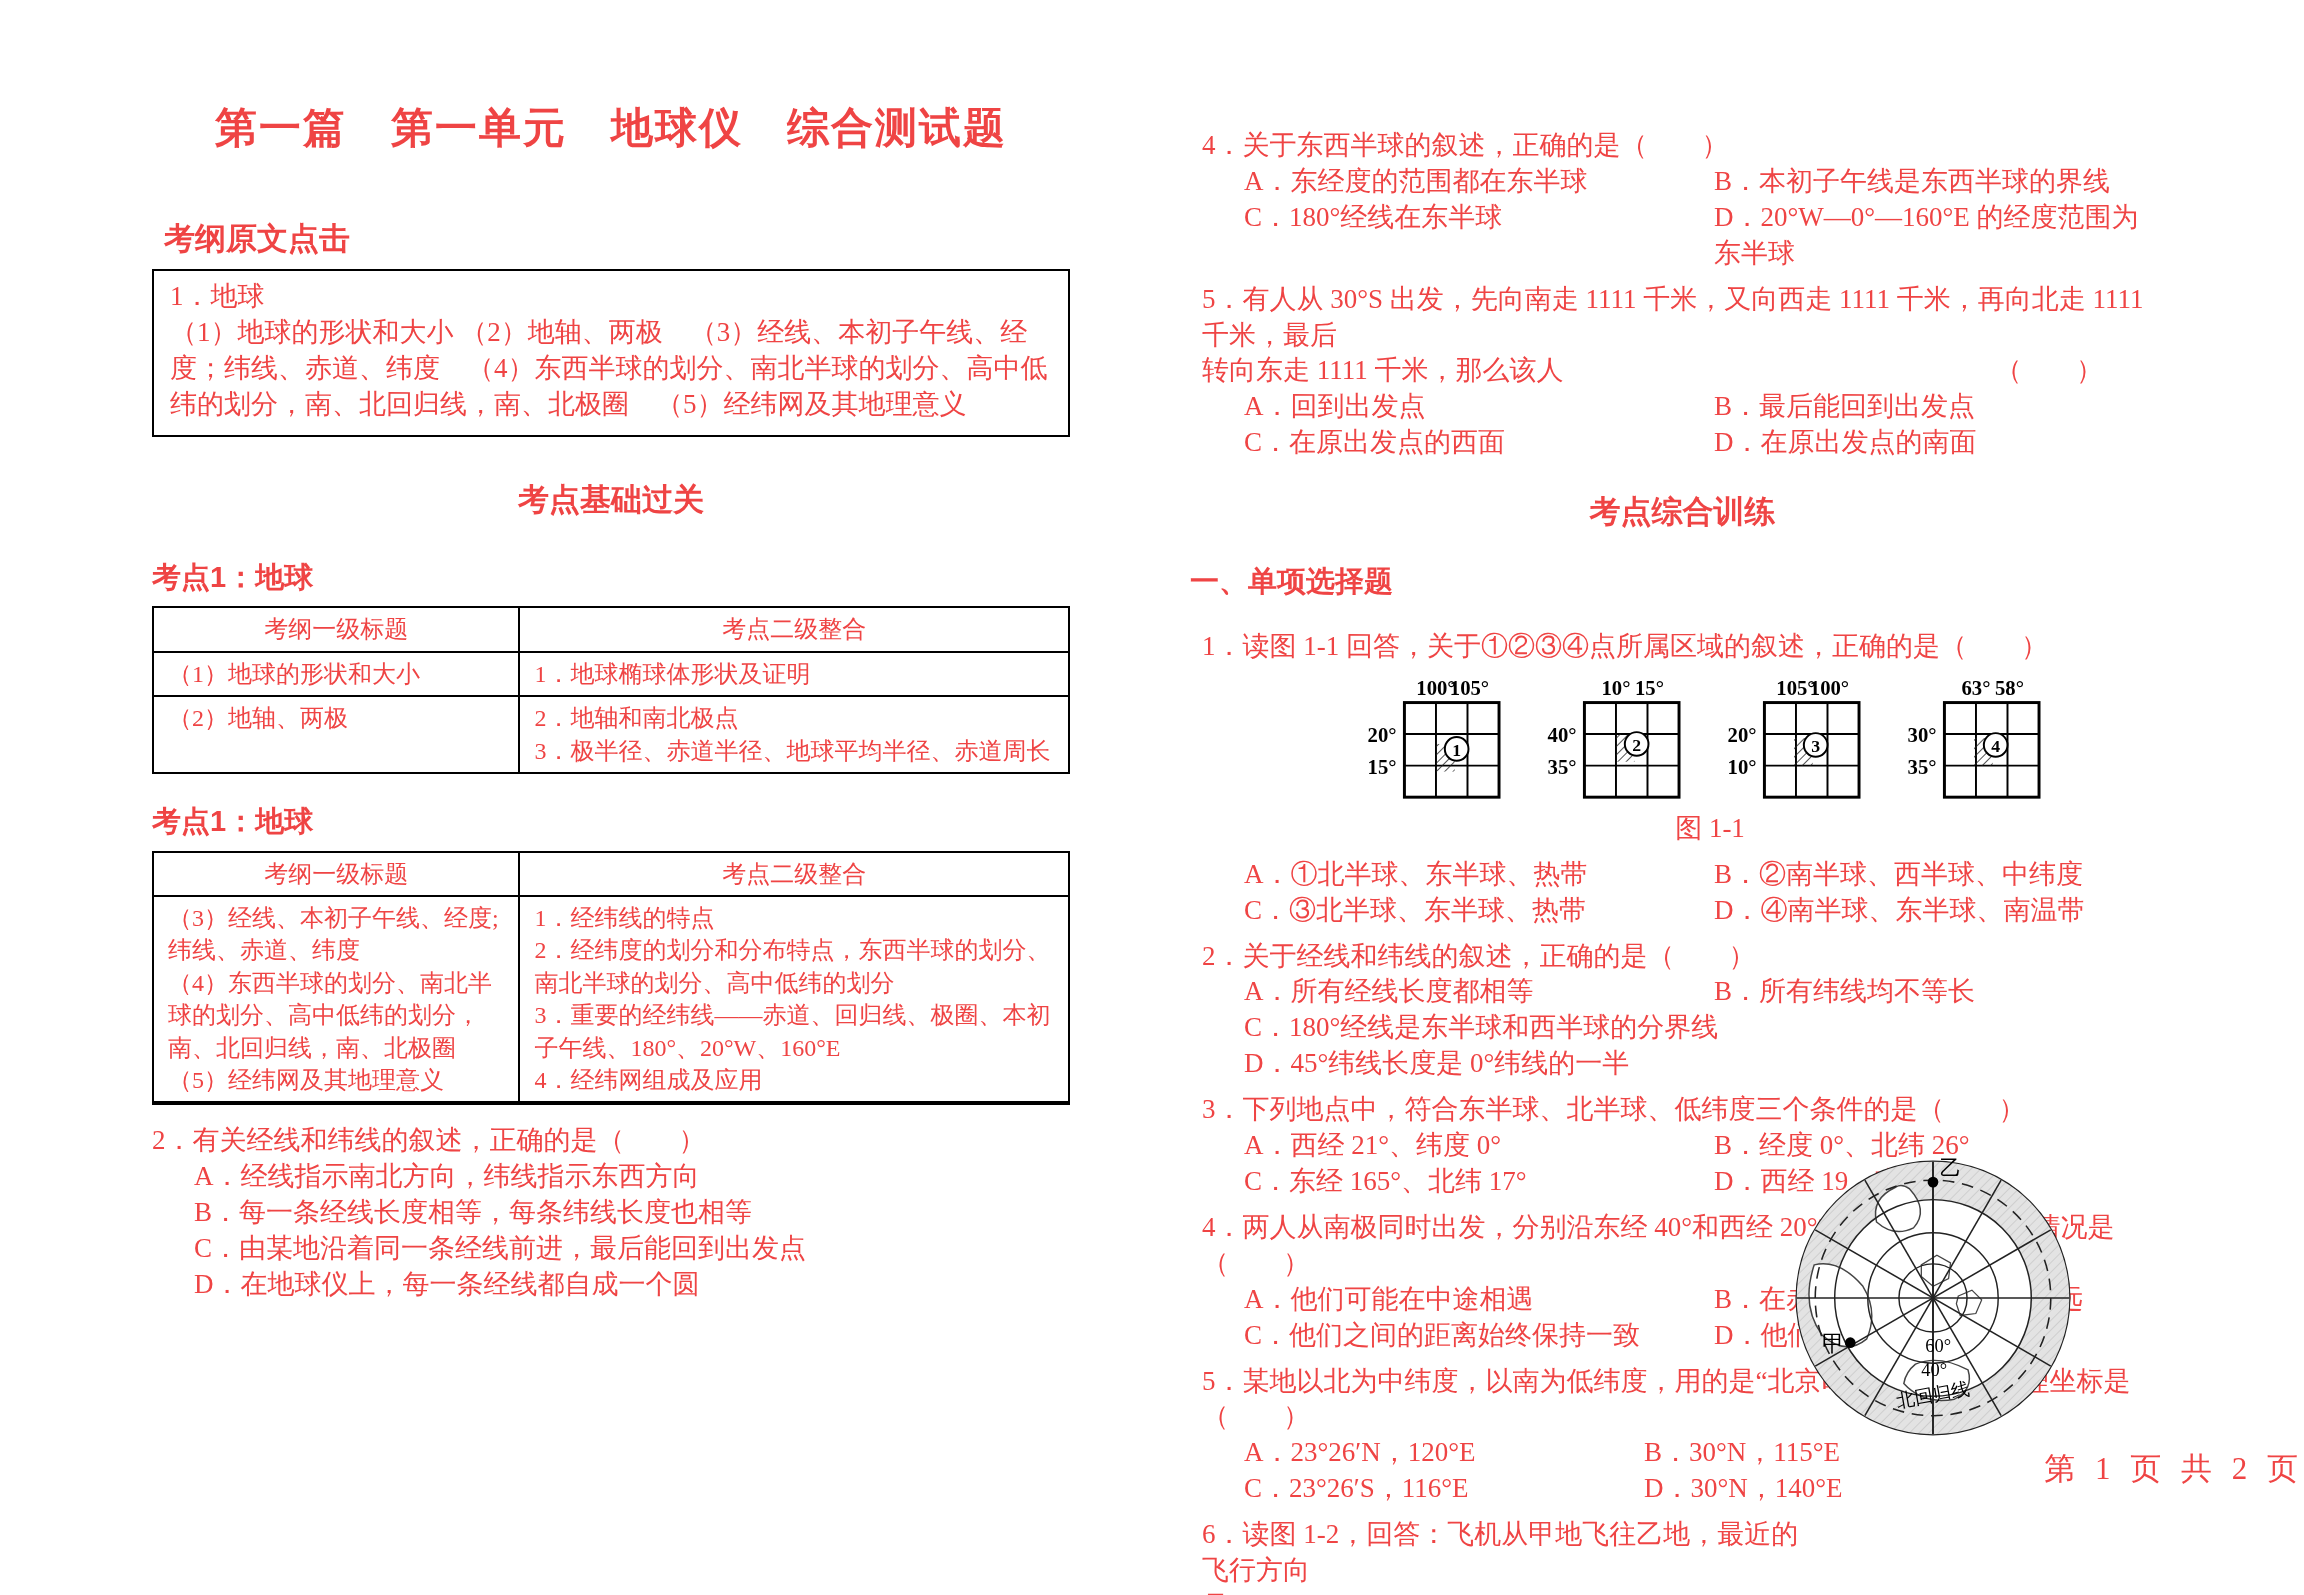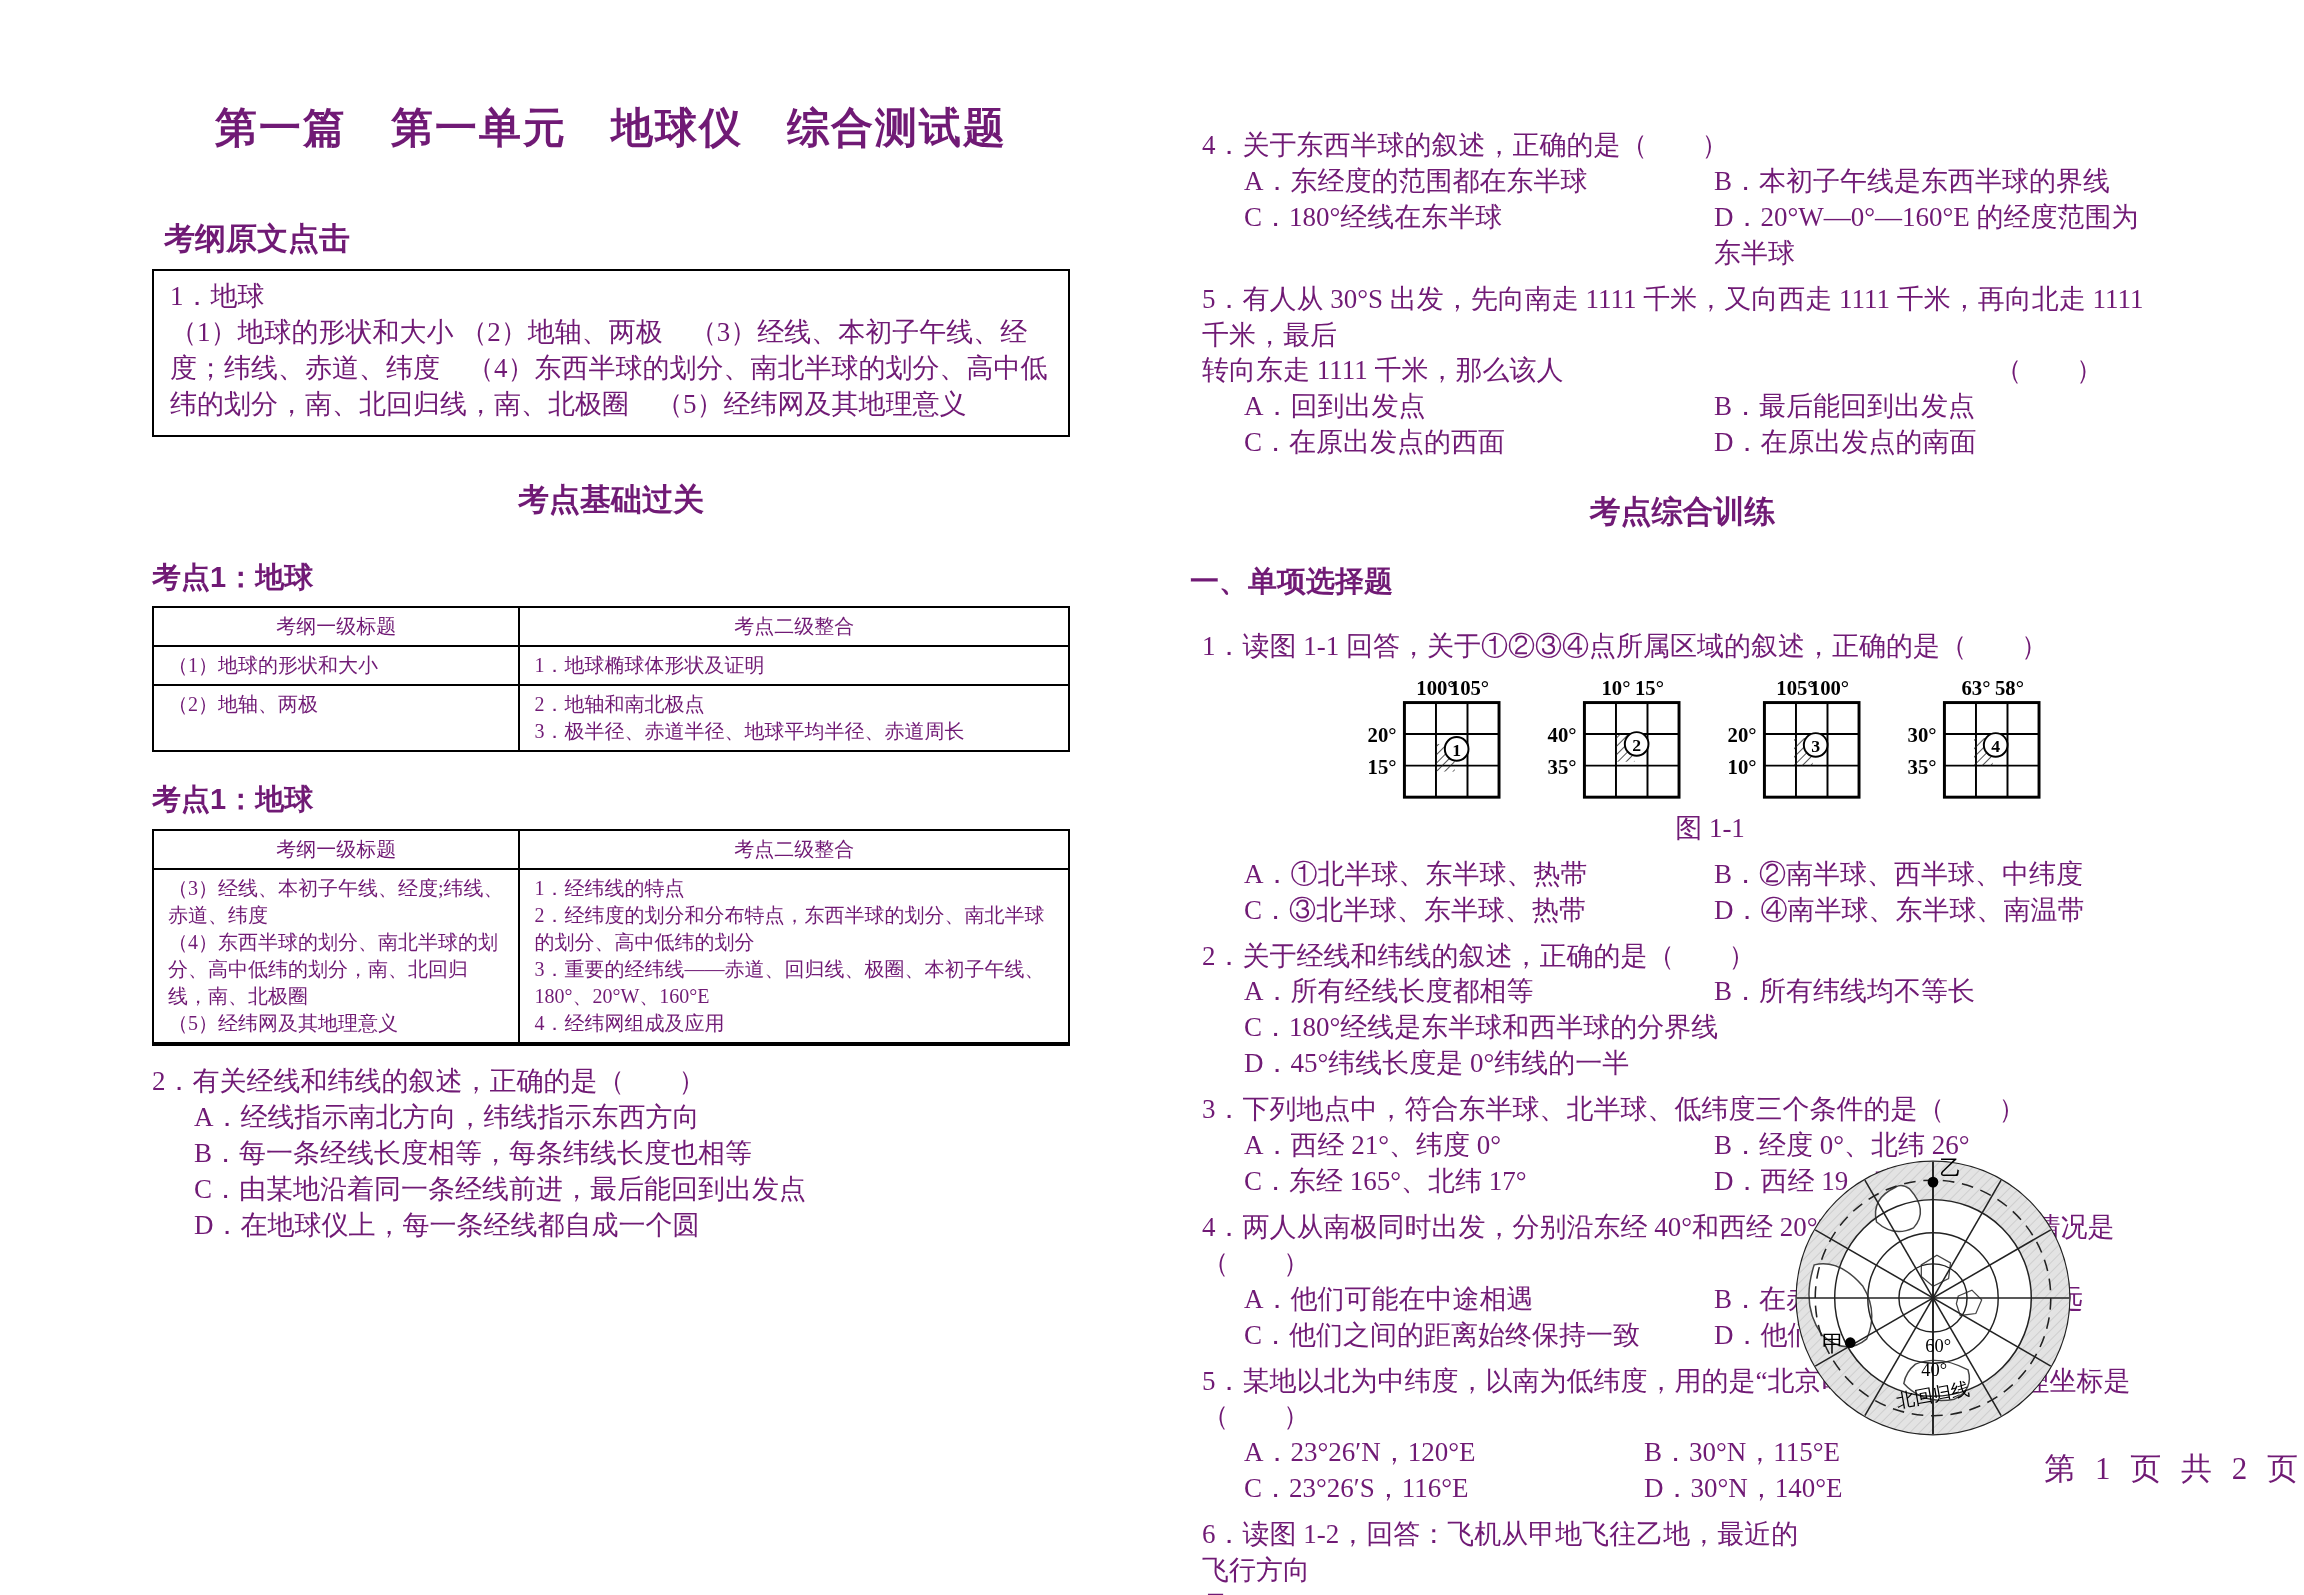--- a/index.html
+++ b/index.html
@@ -1,34 +1,34 @@
 <!DOCTYPE html>
 <html><head>
 <meta charset="utf-8">
 <style>
   html,body { margin:0; padding:0; background:#fff; }
   .page {
     position:relative; width:2304px; height:1595px; background:#ffffff;
-    color:#701a75; overflow:hidden;
+    color:#ef4444; overflow:hidden;
     font-family:"Liberation Serif", serif; font-size:27px; line-height:1.33;
   }
   .columns { display:flex; box-sizing:border-box; padding:88px 40px 0 152px; gap:120px; }
   .col-left  { width:918px; flex:none; }
   .col-right { width:985px; flex:none; position:relative; padding-top:40px; box-sizing:border-box; }
 
   .doc-title {
     font-family:"Liberation Sans", sans-serif; font-weight:bold; font-size:42px;
     text-align:center; margin:12px 0 62px; letter-spacing:2px; white-space:nowrap;
   }
   .outline-heading { font-family:"Liberation Sans", sans-serif; font-weight:bold; font-size:31px; margin:0 0 10px 12px; }
   .outline-box { border:2px solid #000; padding:8px 16px 12px; }
   .center-heading { text-align:center; font-family:"Liberation Sans", sans-serif; font-weight:bold; font-size:31px; margin:42px 0 38px; }
   .sub-heading { font-family:"Liberation Sans", sans-serif; font-weight:bold; font-size:29px; margin:28px 0 10px; }
 
-  table.kv-table { width:100%; border-collapse:collapse; font-size:20px; line-height:1.35; table-layout:fixed; }
+  table.kv-table { width:100%; border-collapse:collapse; font-size:24px; line-height:1.35; table-layout:fixed; }
   table.kv-table th, table.kv-table td { border:2px solid #000; padding:5px 14px; vertical-align:top; text-align:left; }
   table.kv-table th { text-align:center; font-weight:normal; }
   table.kv-table col.c1 { width:40%; }
   table.table2 { border-bottom:4px solid #000; }
 
   .question { margin:18px 0 8px; }
   .rq { margin:0 12px 10px; }
   .stem { }
   .stem-wrap { display:flex; }
   .stem-wrap .tail { margin-left:auto; padding-right:60px; }

